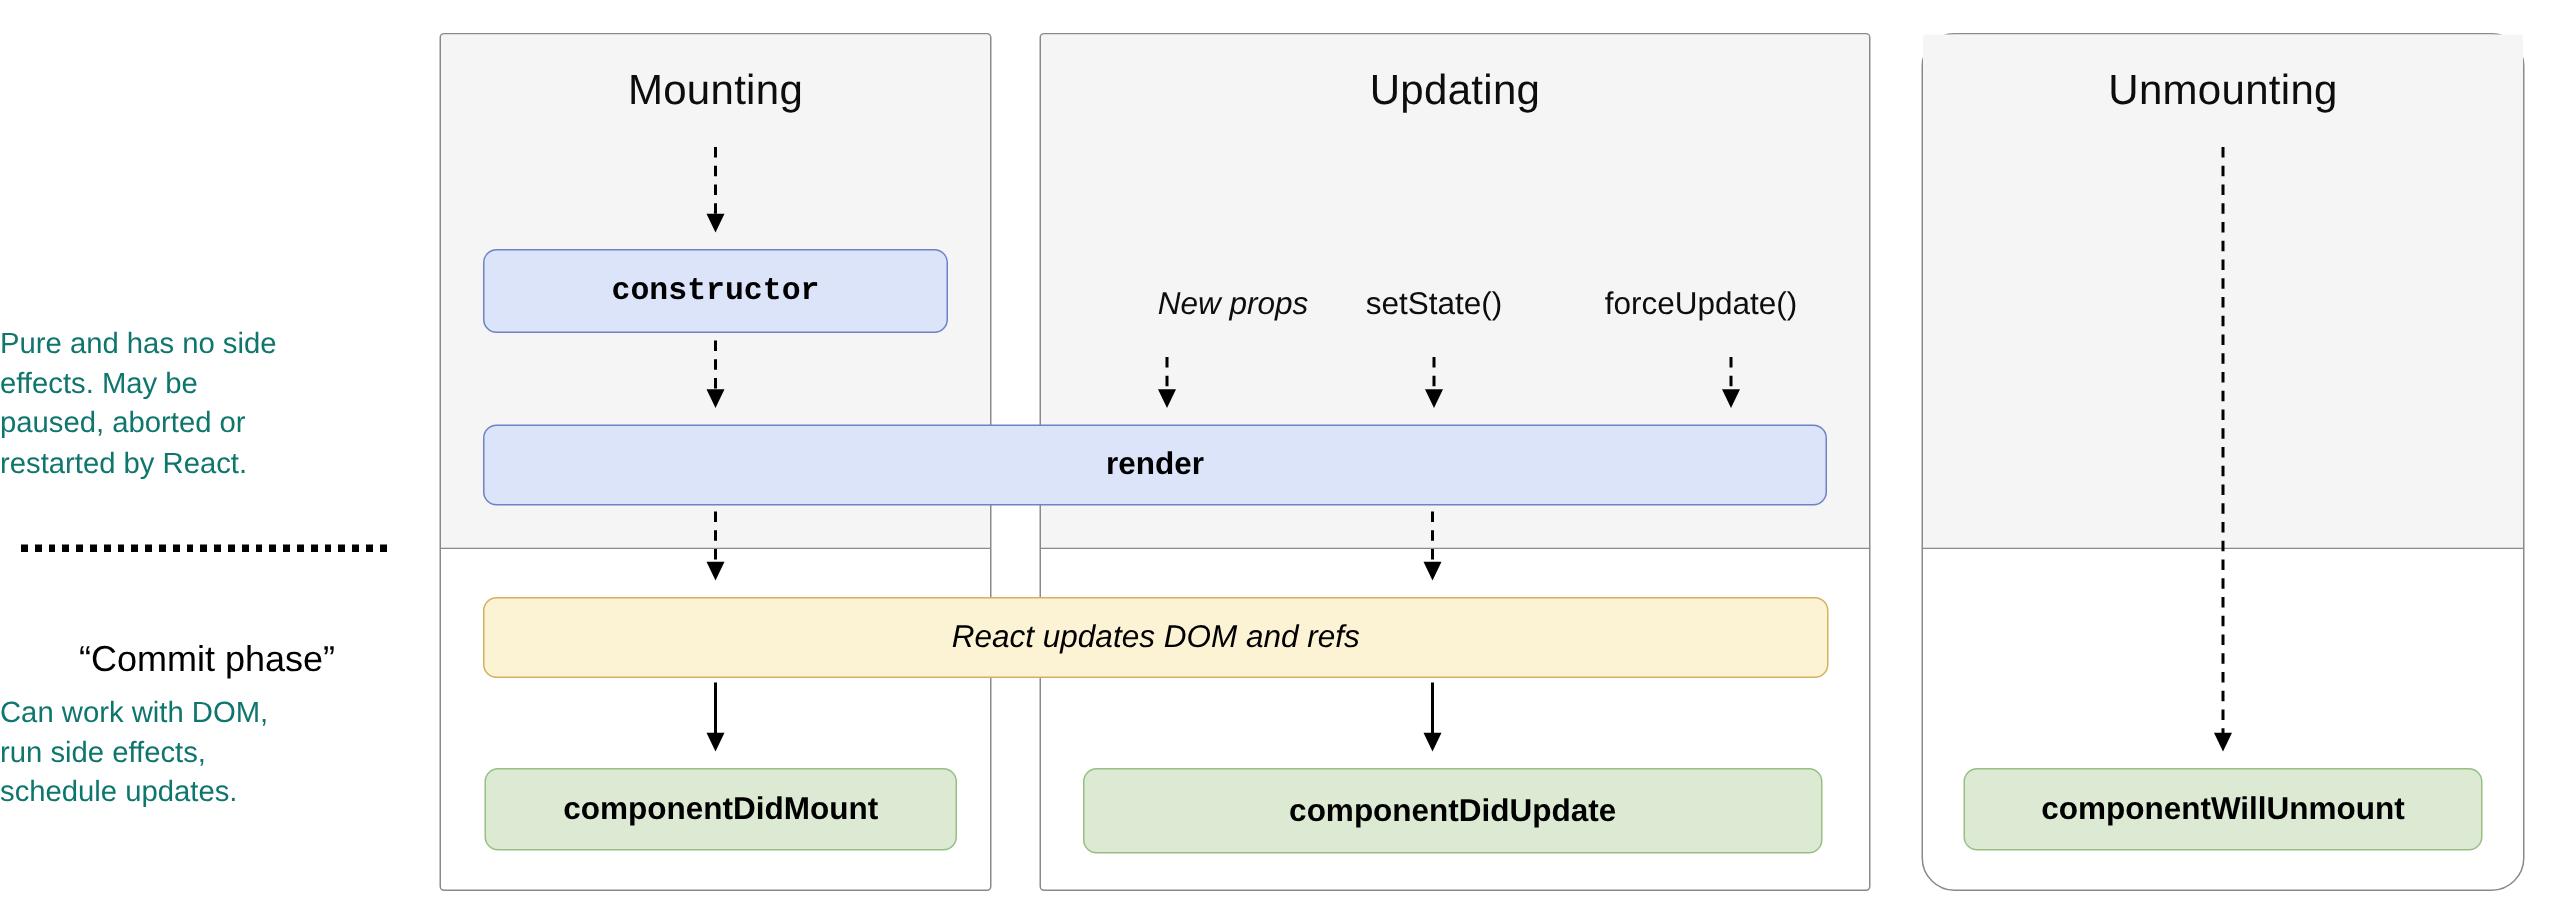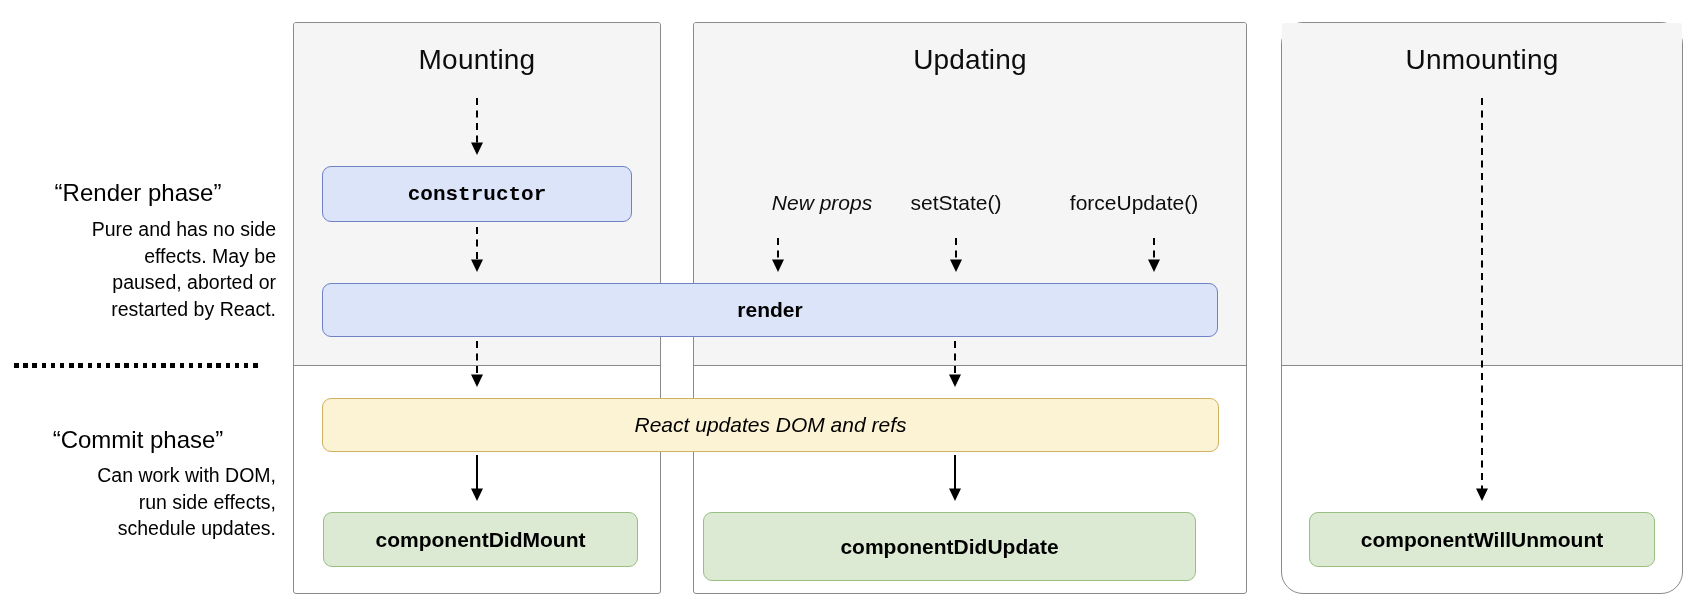--- a/index.html
+++ b/index.html
@@ -6,22 +6,22 @@
   html, body { width: 1700px; height: 616px; background: #ffffff; }
   body { font-family: "Liberation Sans", sans-serif; color: #0d0d0d; overflow: hidden; }
   #stage { position: relative; width: 1700px; height: 616px; background: #ffffff; }
 
   
   .side-title {
     position: absolute; width: 276px; left: 0; text-align: center;
     font-size: 24px; font-weight: 400; color: #000;
   }
   .side-desc {
-    position: absolute; width: 276px; left: 0; text-align: right;
-    font-size: 19.5px; line-height: 26.5px; white-space: pre-line; color: #000000;
+    position: absolute; width: 276px; left: 0; text-align: left;
+    font-size: 19.5px; line-height: 26.5px; white-space: pre-line; color: #0f766e;
   }
   #render-phase-title { top: 179px; }
   #render-phase-desc  { top: 216px; }
   #commit-phase-title { top: 426px; }
   #commit-phase-desc  { top: 462px; }
   .dotted-divider {
     position: absolute; left: 14px; top: 363px; width: 247px; height: 4.5px;
     background: repeating-linear-gradient(90deg, #000 0 4.5px, transparent 4.5px 9.2px);
   }
 
@@ -49,21 +49,21 @@
     border-radius: 9px; font-size: 21px; color: #000; z-index: 3;
   }
   .box-blue   { background: #dbe4f9; border: 1.5px solid #6e82c4; font-weight: 700; }
   .box-yellow { background: #fcf3d4; border: 1.5px solid #d3b15f; font-style: italic; font-weight: 400; }
   .box-green  { background: #dcead3; border: 1.5px solid #97bf82; font-weight: 700; }
 
   #box-constructor            { left: 322px;  top: 166px; width: 310px; height: 56px; font-family: Liberation Mono, monospace; }
   #box-render                 { left: 322px;  top: 283px; width: 896px; height: 54px; }
   #box-react-updates          { left: 322px;  top: 398px; width: 897px; height: 54px; }
   #box-component-did-mount    { left: 323px;  top: 512px; width: 315px; height: 55px; }
-  #box-component-did-update   { left: 703px;  top: 512px; width: 493px; height: 69px; }
+  #box-component-did-update   { left: 722px;  top: 512px; width: 493px; height: 57px; }
   #box-component-will-unmount { left: 1309px; top: 512px; width: 346px; height: 55px; }
 
   
   .trigger {
     position: absolute; top: 191px; transform: translateX(-50%);
     font-size: 21px; color: #0d0d0d; z-index: 2; white-space: nowrap;
   }
   .trigger-italic { font-style: italic; }
   #trigger-new-props    { left: 794px; margin-left: 28px; }
   #trigger-set-state    { left: 956px; }
@@ -72,21 +72,20 @@
   
   #arrows { position: absolute; left: 0; top: 0; z-index: 2; pointer-events: none; }
   .arrow-dashed { stroke: #000; stroke-width: 2; stroke-dasharray: 7 5.5; }
   .arrow-solid  { stroke: #000; stroke-width: 2; }
 </style>
 </head>
 <body>
 
 <div id="stage">
 
-  <div class="side-title" id="render-phase-title">“Render phase”</div>
   <div class="side-desc" id="render-phase-desc">Pure and has no side
 effects. May be
 paused, aborted or
 restarted by React.</div>
 
   <div class="dotted-divider"></div>
 
   <div class="side-title" id="commit-phase-title">“Commit phase”</div>
   <div class="side-desc" id="commit-phase-desc">Can work with DOM,
 run side effects,

